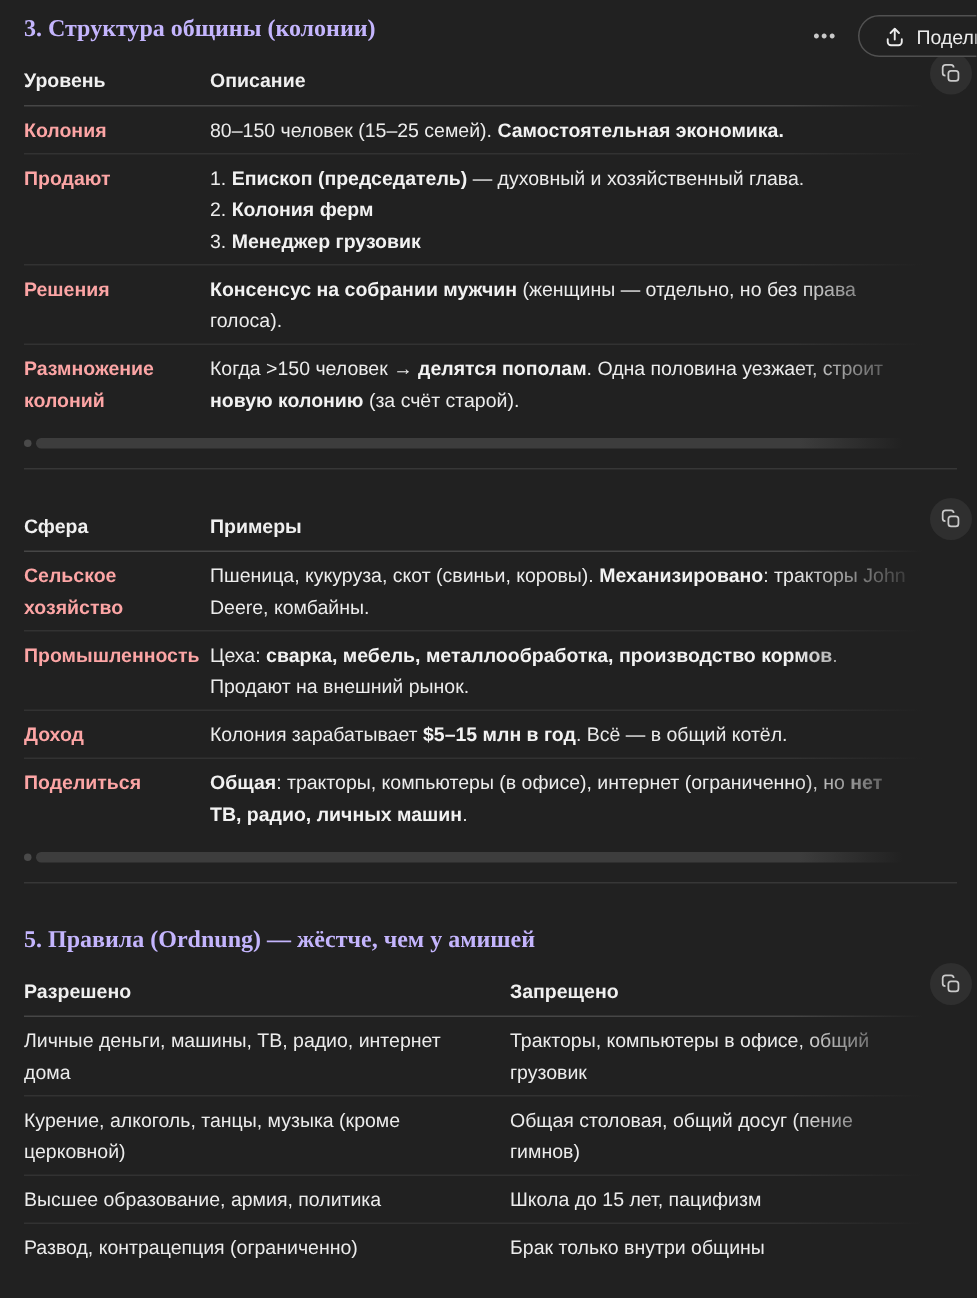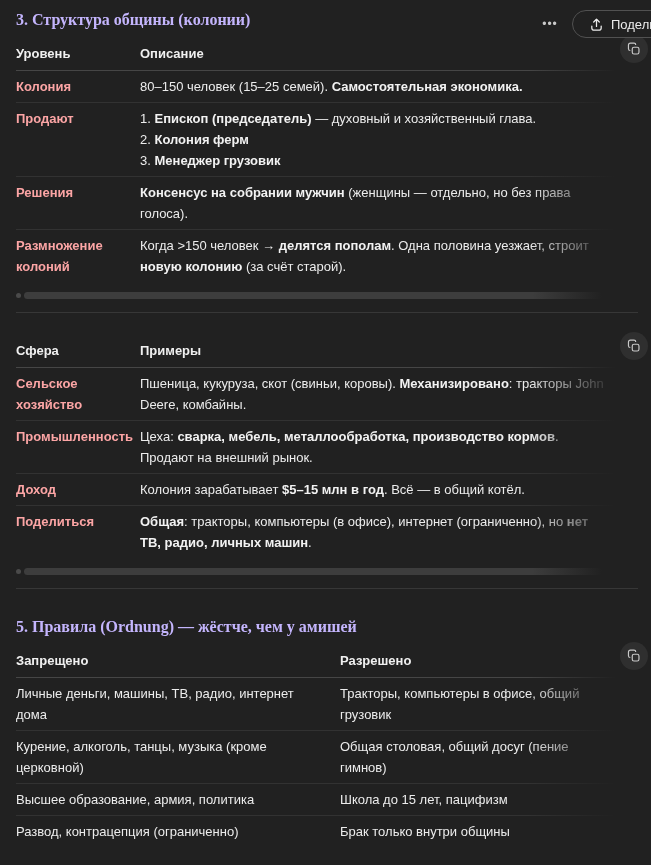--- a/index.html
+++ b/index.html
@@ -159,22 +159,22 @@
           <span class="sb-cap"></span>
           <span class="sb-thumb"></span>
         </div>
       </section>
       <hr>
       <section>
         <h3>5. Правила (Ordnung) — жёстче, чем у амишей</h3>
         <div class="twrap">
           <div class="tbl" style="--c1: 324px;">
             <div class="row head">
+              <div class="cell c2">Разрешено</div>
               <div class="cell c1">Запрещено</div>
-              <div class="cell c2">Разрешено</div>
             </div>
             <div class="row">
               <div class="cell c1">Личные деньги, машины, ТВ, радио, интернет дома</div>
               <div class="cell c2">
                 <div class="ln">Тракторы, компьютеры в офисе, общий грузовик</div>
               </div>
             </div>
             <div class="row">
               <div class="cell c1">Курение, алкоголь, танцы, музыка (кроме церковной)</div>
               <div class="cell c2">

